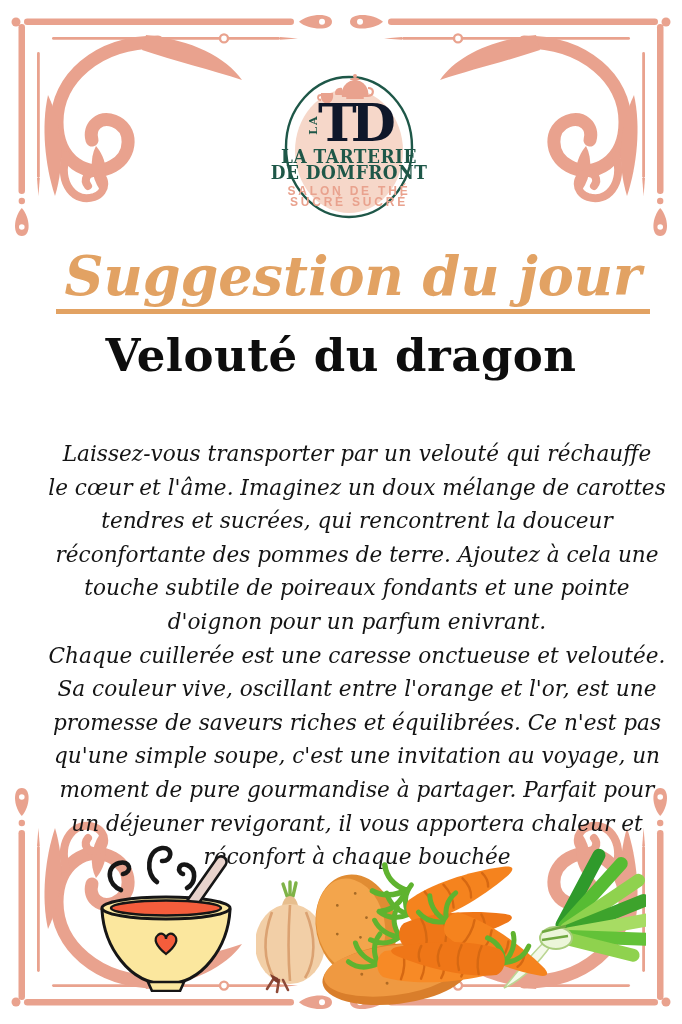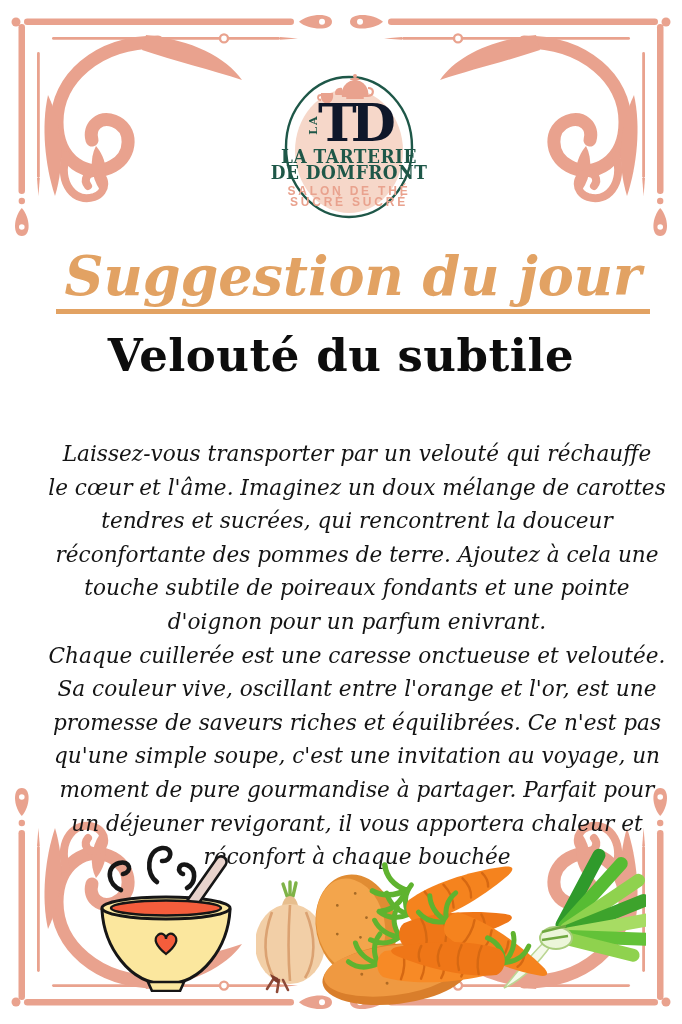--- a/index.html
+++ b/index.html
@@ -116,21 +116,21 @@
     </div>
     <div class="logo-tagline">
       <div>SALON DE THÉ</div>
       <div>SUCRÉ SUCRÉ</div>
     </div>
   </header>
 
   <h1 class="title">
     <span class="underline">Suggestion du jour</span>
   </h1>
-  <h2 class="dish">Velouté du subtile</h2>
+  <h2 class="dish">Velouté du dragon</h2>
 
   <p class="desc">Laissez-vous transporter par un velouté qui réchauffe
 le cœur et l'âme. Imaginez un doux mélange de carottes
 tendres et sucrées, qui rencontrent la douceur
 réconfortante des pommes de terre. Ajoutez à cela une
 touche subtile de poireaux fondants et une pointe
 d'oignon pour un parfum enivrant.
 Chaque cuillerée est une caresse onctueuse et veloutée.
 Sa couleur vive, oscillant entre l'orange et l'or, est une
 promesse de saveurs riches et équilibrées. Ce n'est pas

